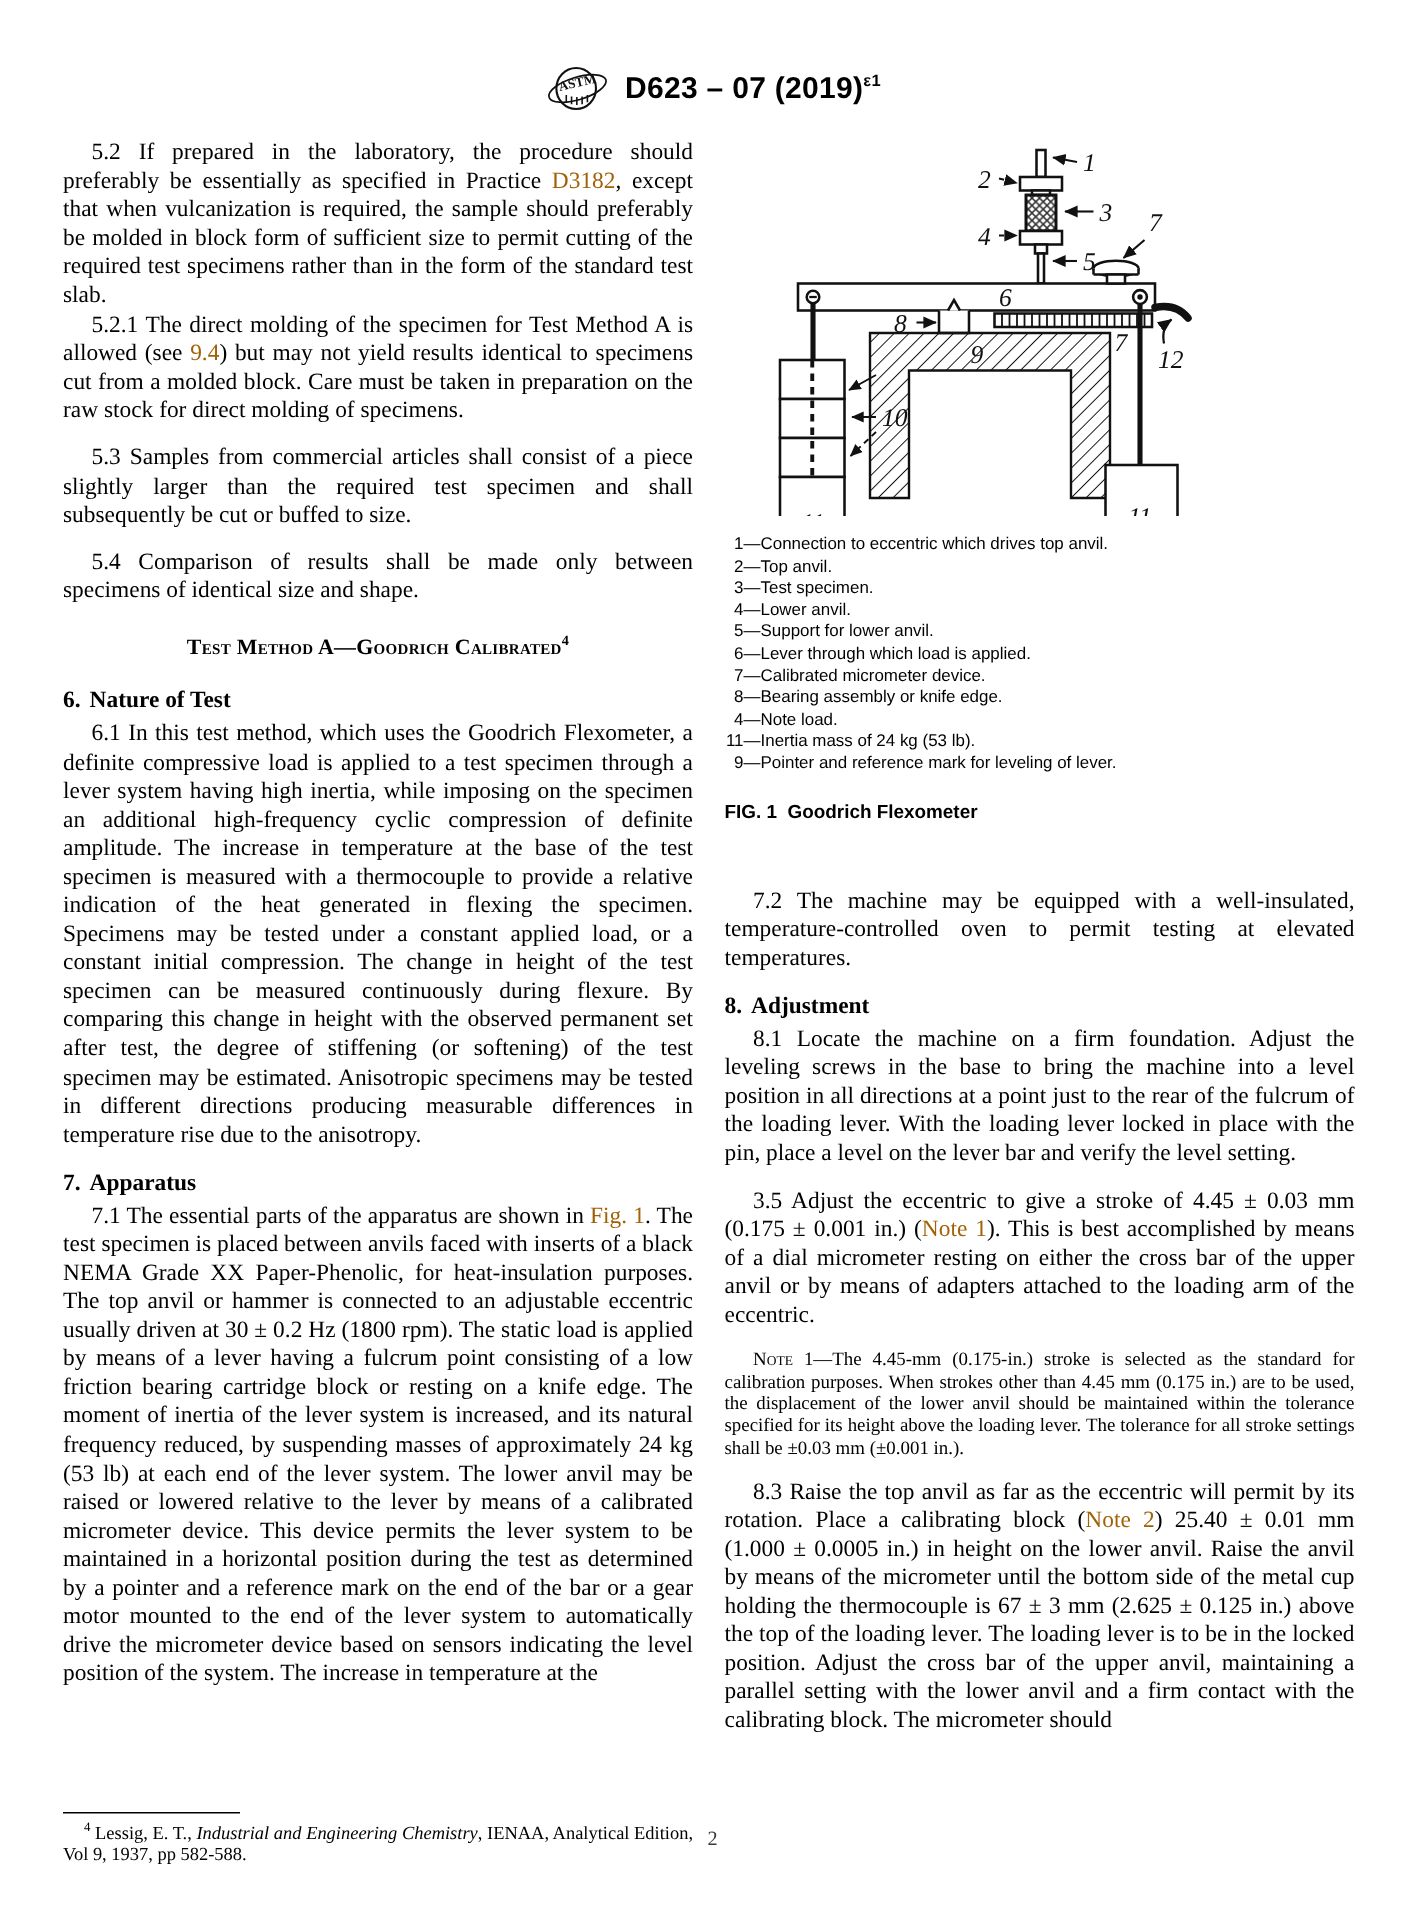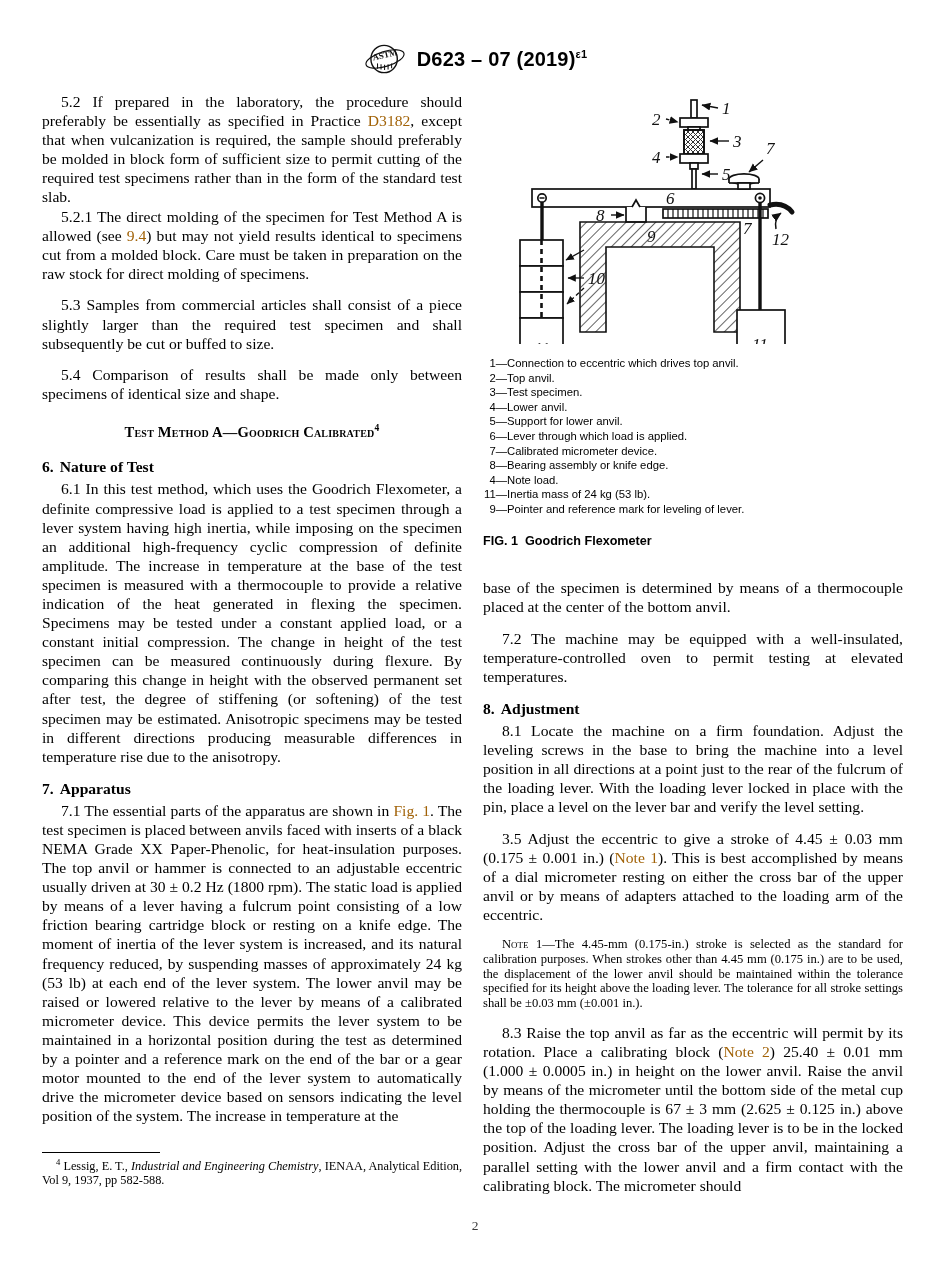--- a/index.html
+++ b/index.html
@@ -96,21 +96,21 @@
     line-height: 14.6px;
     text-align: justify;
     text-indent: 19px;
   }
   p.note .note-label { font-variant: small-caps; }
 
   
   .footnote-wrap {
     position: absolute;
     left: 42px;
-    top: 1152px;
+    top: 1208px;
     width: 420px;
   }
   .footnote-rule {
     width: 118px;
     height: 0;
     border-top: 1.1px solid #000;
     margin-bottom: 6px;
   }
   .footnote {
     font-size: 12.3px;
@@ -351,21 +351,20 @@
     <span class="lrow"><span class="lnum">4—</span><span>Note load.</span></span>
     <span class="lrow"><span class="lnum">11—</span><span>Inertia mass of 24 kg (53 lb).</span></span>
     <span class="lrow"><span class="lnum">9—</span><span>Pointer and reference mark for leveling of lever.</span></span>
   </div>
 
   <div class="fig-caption"><span class="capnum">FIG. 1</span><span>Goodrich Flexometer</span></div>
 </div>
 
 <div class="col col-right" style="top:578px;">
 
-  <p class="body cont">base of the specimen is determined by means of a thermocouple placed at the center of the bottom anvil.</p>
 
   <p class="body gap">7.2 The machine may be equipped with a well-insulated, temperature-controlled oven to permit testing at elevated temperatures.</p>
 
   <div class="sec-head"><span class="num">8.</span><span>Adjustment</span></div>
 
   <p class="body">8.1 Locate the machine on a firm foundation. Adjust the leveling screws in the base to bring the machine into a level position in all directions at a point just to the rear of the fulcrum of the loading lever. With the loading lever locked in place with the pin, place a level on the lever bar and verify the level setting.</p>
 
   <p class="body gap"><span>3.5 Adjust the eccentric to give a stroke of 4.45 ± 0.03 mm (0.175 ± 0.001 in.) (</span><a class="ref" href="#">Note 1</a><span>). This is best accomplished by means of a dial micrometer resting on either the cross bar of the upper anvil or by means of adapters attached to the loading arm of the eccentric.</span></p>
 
   <p class="note"><span class="note-label">Note 1</span><span>—The 4.45-mm (0.175-in.) stroke is selected as the standard for calibration purposes. When strokes other than 4.45 mm (0.175 in.) are to be used, the displacement of the lower anvil should be maintained within the tolerance specified for its height above the loading lever. The tolerance for all stroke settings shall be ±0.03 mm (±0.001 in.).</span></p>

